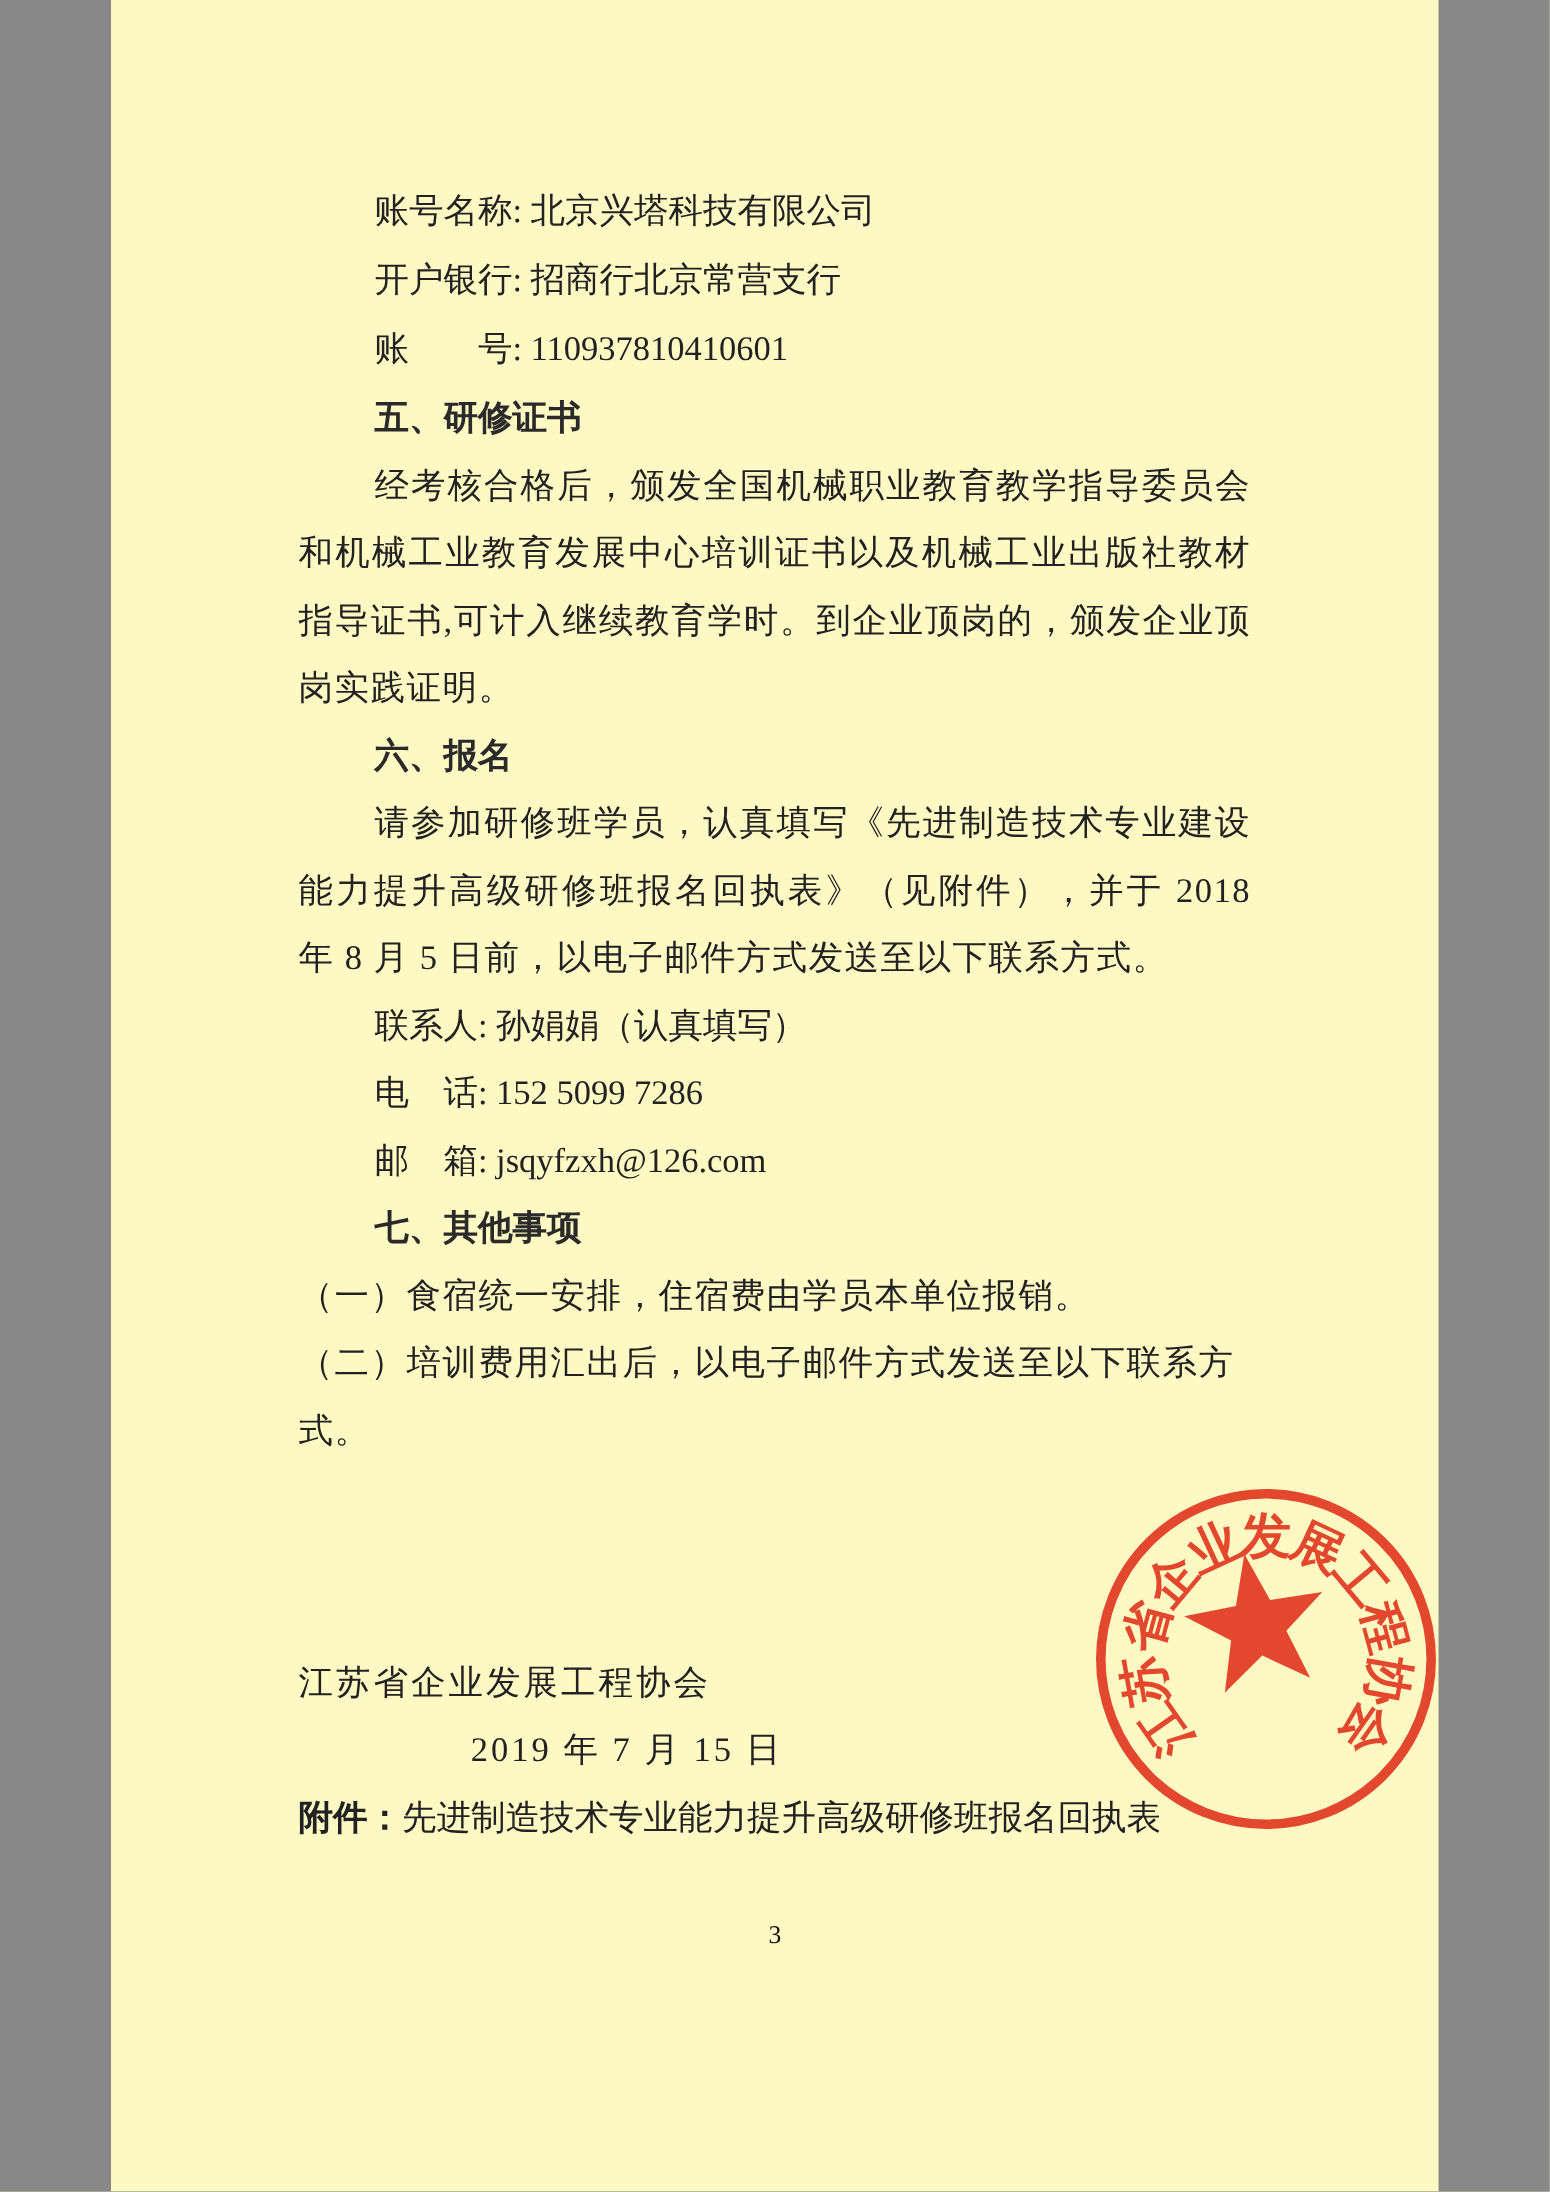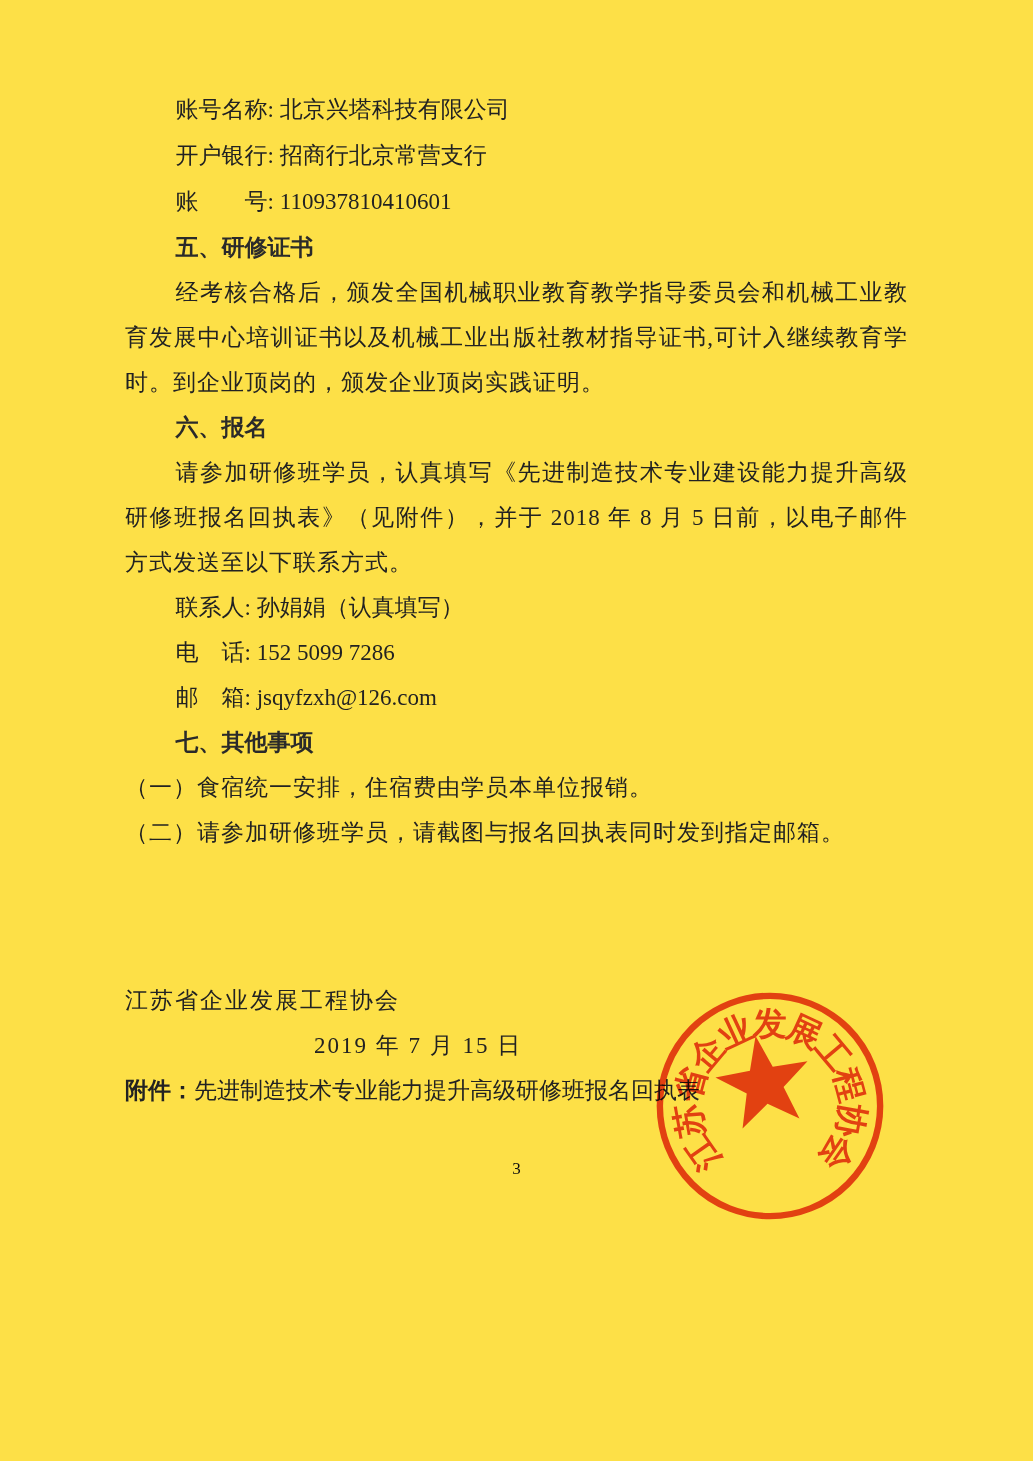--- a/index.html
+++ b/index.html
@@ -1,22 +1,22 @@
 <!DOCTYPE html>
 <html><head>
 <meta charset="utf-8">
 <style>
   html,body{margin:0;padding:0;background:#888;}
   .page{
     position:relative;
-    width:1033px;height:1461px;
+    width:885px;height:1461px;
     margin:0 auto;
-    background:#fde047;
+    background:#fef9c3;
     box-sizing:border-box;
-    padding:87px 125px 0 125px;
+    padding:118px 125px 0 125px;
     font-family:"Liberation Serif","DejaVu Serif",serif;
     color:#222222;
     font-size:23px;
     overflow:hidden;
   }
   .page p{margin:0;line-height:45px;}
   .account-block p{line-height:46px;text-indent:2.2em;}
   .heading{
     font-family:Liberation Sans, sans-serif;
     font-weight:bold;
@@ -87,21 +87,21 @@
 
   <div class="contact-block">
     <p>联系人: 孙娟娟（认真填写）</p>
     <p>电　话: 152 5099 7286</p>
     <p>邮　箱: jsqyfzxh@126.com</p>
   </div>
 
   <p class="heading h7">七、其他事项</p>
   <div class="item-list">
     <p>（一）食宿统一安排，住宿费由学员本单位报销。</p>
-    <p>（二）请参加研修班学员，请截图与报名回执表同时发到指定邮箱。</p>
+    <p>（二）培训费用汇出后，以电子邮件方式发送至以下联系方式。</p>
   </div>
 
   <div class="closing">
     <p class="sig-org">江苏省企业发展工程协会</p>
     <p class="sig-date">2019 年 7 月 15 日</p>
   </div>
 
   <p class="attachment"><span class="att-label">附件：</span><span>先进制造技术专业能力提升高级研修班报名回执表</span></p>
 
   <div class="page-number">3</div>

